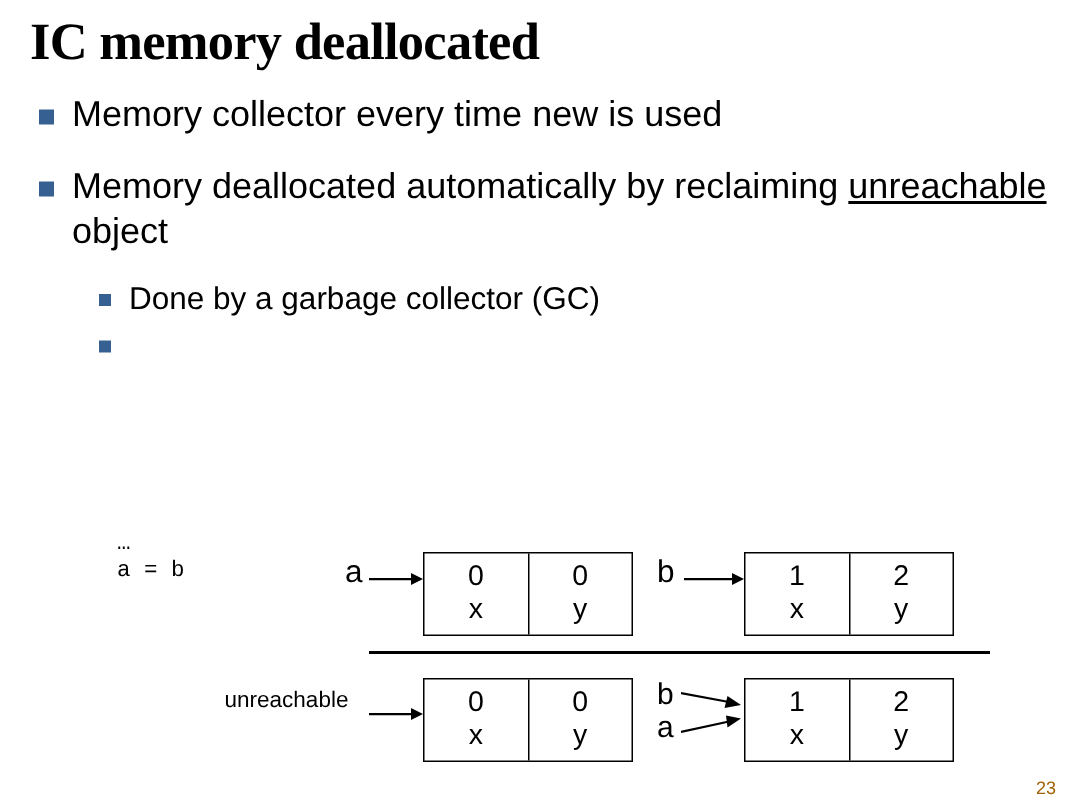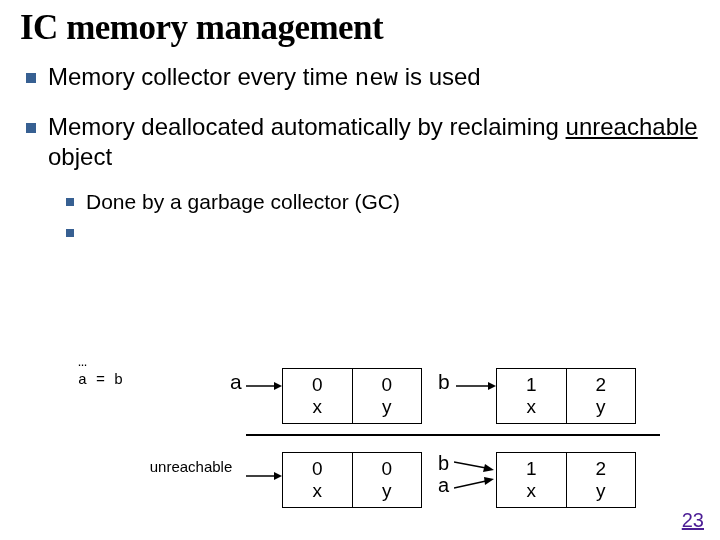--- a/index.html
+++ b/index.html
@@ -41,21 +41,21 @@
     margin-bottom: 4px;
   }
   .sq2 {
     position: absolute;
     left: -20px;
     top: 10px;
     width: 8px;
     height: 8px;
     background: #376092;
   }
-  .kw { font-family: Liberation Mono, monospace; }
+  .kw { font-family: Liberation Sans, sans-serif; }
   .ul { text-decoration: underline; }
   .diagram {
     position: absolute;
     left: 0;
     width: 720px;
     top: 368px;
   }
   .row { position: relative; height: 68px; }
   .code {
     position: absolute;
@@ -120,29 +120,28 @@
     position: absolute;
     left: 438px;
     top: 0;
     font-size: 20px;
     line-height: 1.1;
   }
   .pagenum {
     position: absolute;
     right: 16px;
     bottom: 8px;
-    font-size: 20px;
-    color: #4c1d95;
-    text-decoration: underline;
+    font-size: 12px;
+    color: #a16207;
   }
 </style>
 </head>
 <body>
 
-<h1 class="title">IC memory management</h1>
+<h1 class="title">IC memory deallocated</h1>
 
 <ul class="bullets1">
   <li>
     <span class="sq1"></span>
     <span>Memory collector every time </span><span class="kw">new</span><span> is used</span>
   </li>
   <li>
     <span class="sq1"></span>
     <span>Memory deallocated automatically by reclaiming </span><span class="ul">unreachable</span><span> object</span>
     <ul class="bullets2">

